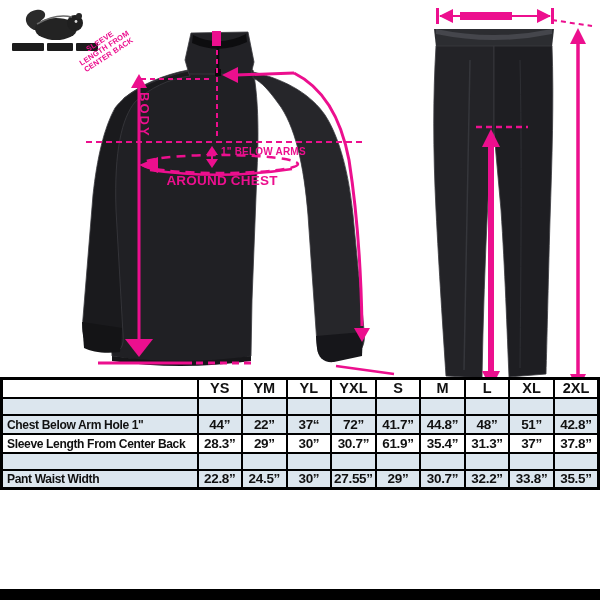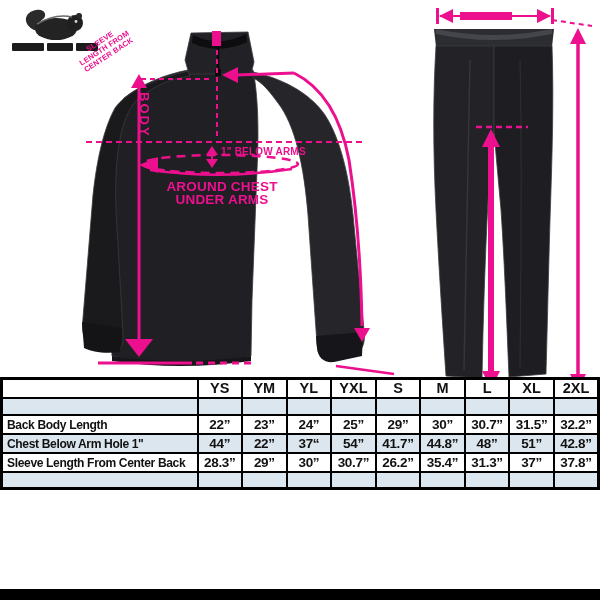--- a/index.html
+++ b/index.html
@@ -11,21 +11,21 @@
   
   #diagram-wrap{position:absolute;left:0;top:0;width:600px;height:401px;background:#fff;}
   #diagram-svg{position:absolute;left:0;top:0;}
 
   .pink-label{position:absolute;color:var(--accent);font-weight:700;white-space:nowrap;}
   #sleeve-rot-label{left:74px;top:54px;transform:rotate(-33deg);transform-origin:left top;
      font-size:7.5px;line-height:8px;text-align:center;letter-spacing:.2px;}
   #body-label{left:152px;top:92px;transform:rotate(90deg);transform-origin:left top;
      font-size:13px;letter-spacing:2px;}
   #below-arms-label{left:221px;top:146px;font-size:10px;letter-spacing:.2px;}
-  #chest-label{left:138px;top:180px;width:168px;text-align:center;font-size:13.5px;
+  #chest-label{left:138px;top:174px;width:168px;text-align:center;font-size:13.5px;
      line-height:13px;letter-spacing:.2px;white-space:normal;}
 
   
   #table-wrap{position:absolute;left:0;top:377px;width:600px;}
   table{border-collapse:collapse;width:600px;table-layout:fixed;border:3px solid var(--ink);}
   col.label-col{width:196px;}
   td{border:2px solid var(--ink);height:19px;font-weight:700;font-size:13.5px;
      color:#111;background:#fff;overflow:hidden;}
   tr.header-row td{font-size:14.5px;text-align:center;height:19px;}
   tr.spacer-row td{background:var(--rowalt);height:17px;}
@@ -131,21 +131,20 @@
 
     <div class="pink-label" id="sleeve-rot-label">
       <div>SLEEVE</div>
       <div>LENGTH FROM</div>
       <div>CENTER BACK</div>
     </div>
     <div class="pink-label" id="body-label">BODY</div>
     <div class="pink-label" id="below-arms-label">1" BELOW ARMS</div>
     <div class="pink-label" id="chest-label">
       <div>AROUND CHEST</div>
-      <div>UNDER ARMS</div>
     </div>
   </div>
 
   <div id="table-wrap">
     <table>
       <colgroup>
         <col class="label-col">
         <col>
           <col>
           <col>
@@ -174,66 +173,66 @@
             <td></td>
             <td></td>
             <td></td>
             <td></td>
             <td></td>
             <td></td>
             <td></td>
             <td></td>
             <td></td>
           </tr>
-          <tr>
-            <td class="row-label"><span>Back Body Length</span></td>
-            <td class="val">22”</td>
-            <td class="val">23”</td>
-            <td class="val">24”</td>
-            <td class="val">25”</td>
-            <td class="val">29”</td>
-            <td class="val">30”</td>
-            <td class="val">30.7”</td>
-            <td class="val">31.5”</td>
-            <td class="val">32.2”</td>
-          </tr>
           <tr class="alt-row">
             <td class="row-label"><span>Chest Below Arm Hole 1"</span></td>
             <td class="val">44”</td>
             <td class="val">22”</td>
             <td class="val">37“</td>
-            <td class="val">54”</td>
+            <td class="val">72”</td>
             <td class="val">41.7”</td>
             <td class="val">44.8”</td>
             <td class="val">48”</td>
             <td class="val">51”</td>
             <td class="val">42.8”</td>
           </tr>
           <tr>
             <td class="row-label"><span>Sleeve Length From Center Back</span></td>
             <td class="val">28.3”</td>
             <td class="val">29”</td>
             <td class="val">30”</td>
             <td class="val">30.7”</td>
-            <td class="val">26.2”</td>
+            <td class="val">61.9”</td>
             <td class="val">35.4”</td>
             <td class="val">31.3”</td>
             <td class="val">37”</td>
             <td class="val">37.8”</td>
           </tr>
           <tr class="spacer-row">
             <td></td>
             <td></td>
             <td></td>
             <td></td>
             <td></td>
             <td></td>
             <td></td>
             <td></td>
             <td></td>
             <td></td>
           </tr>
+          <tr class="alt-row">
+            <td class="row-label"><span>Pant Waist Width</span></td>
+            <td class="val">22.8”</td>
+            <td class="val">24.5”</td>
+            <td class="val">30”</td>
+            <td class="val">27.55”</td>
+            <td class="val">29”</td>
+            <td class="val">30.7”</td>
+            <td class="val">32.2”</td>
+            <td class="val">33.8”</td>
+            <td class="val">35.5”</td>
+          </tr>
         </tbody>
     </table>
   </div>
 
   <div id="bottom-bar"></div>
 </div>
 
 </body></html>

